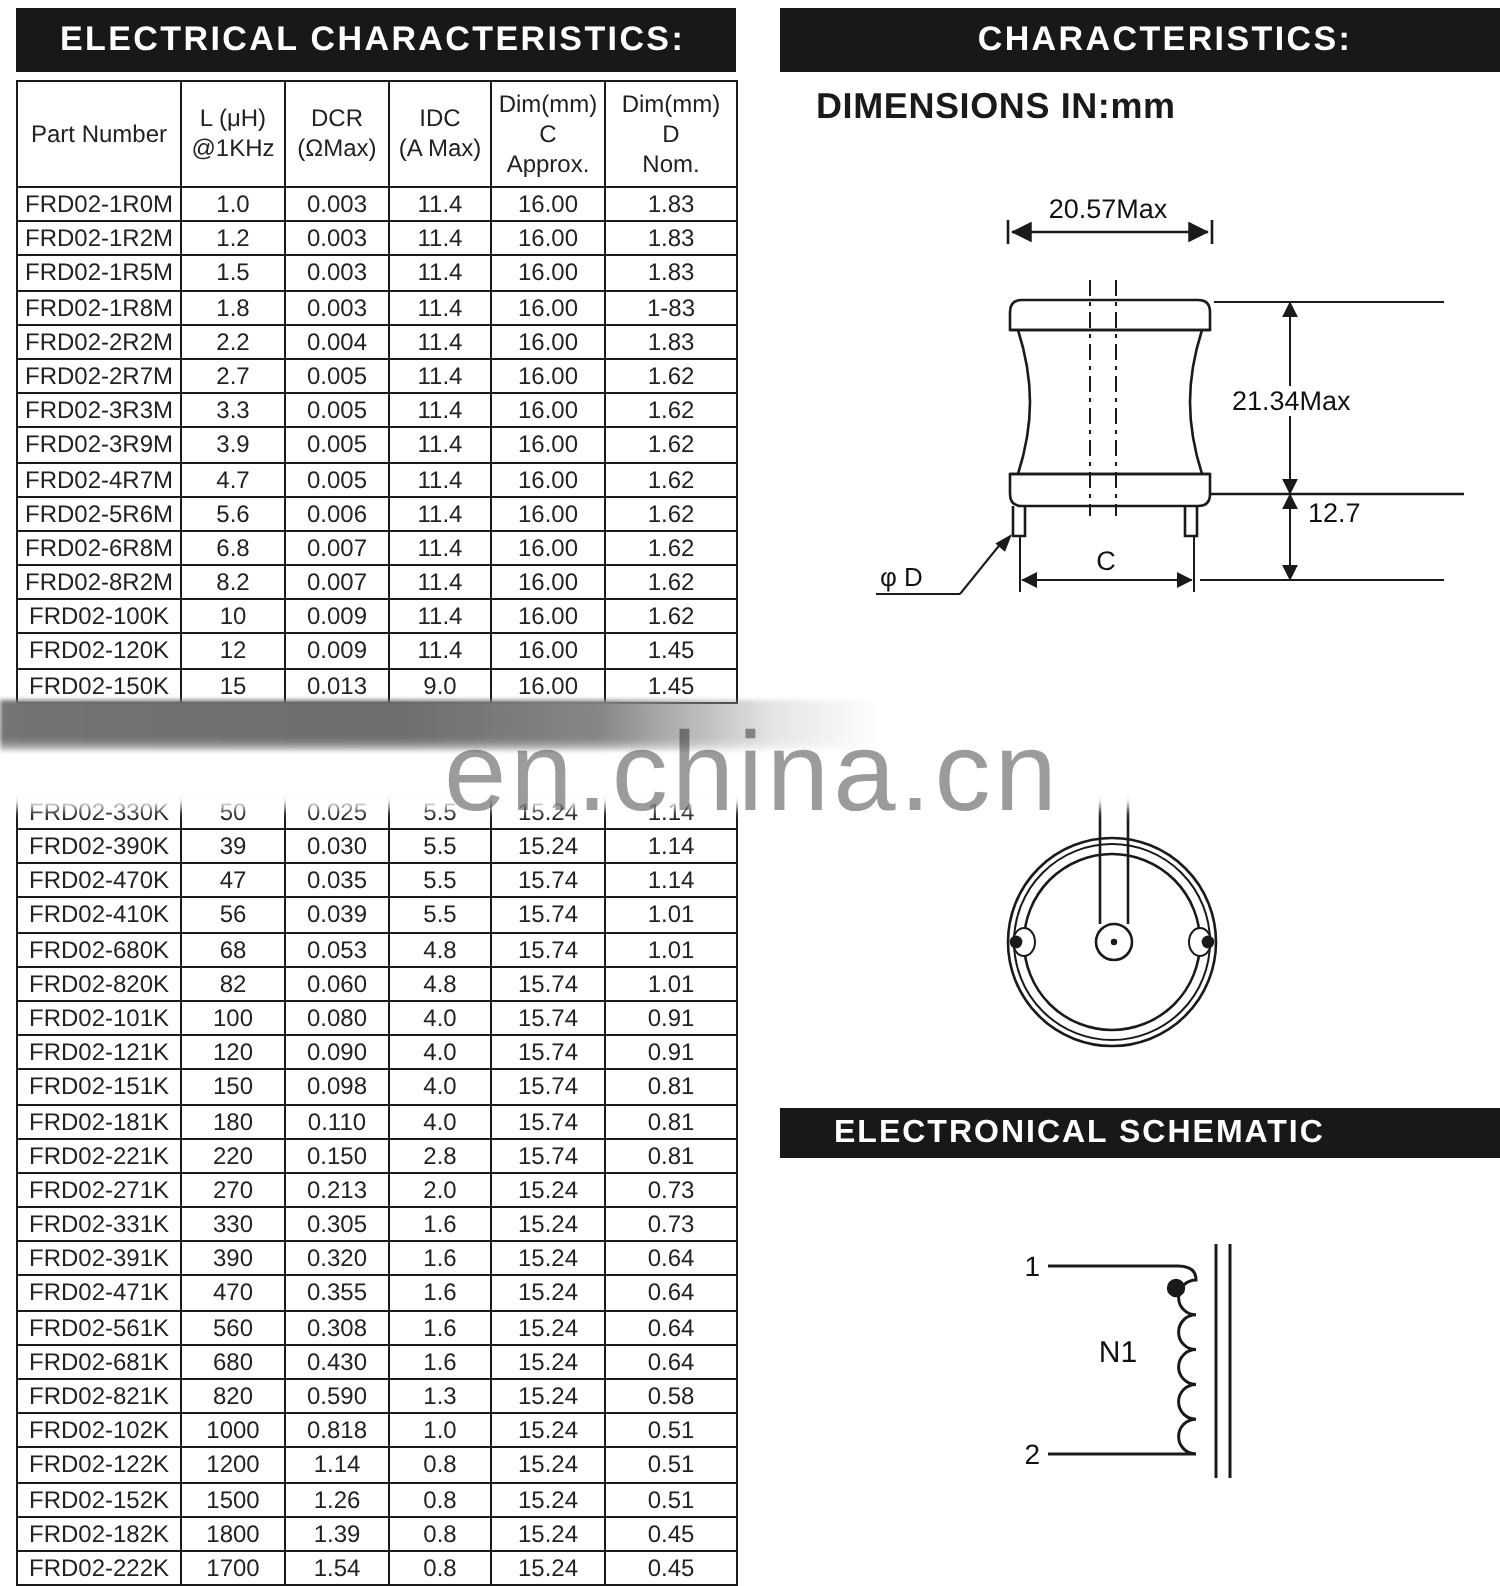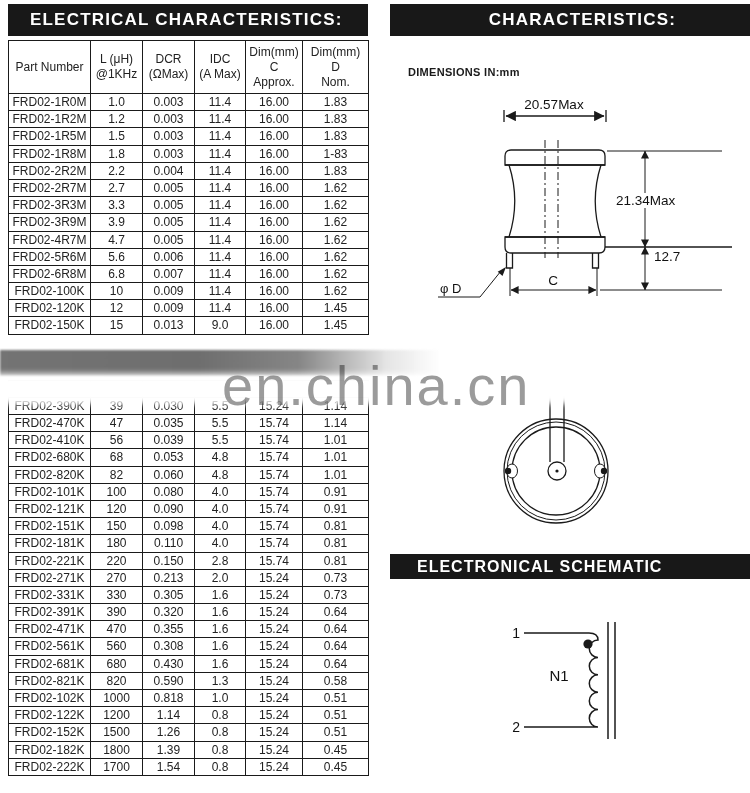--- a/index.html
+++ b/index.html
@@ -4,21 +4,21 @@
 <style>
   html,body{margin:0;padding:0;background:#fff;}
   .page{position:relative;width:750px;height:793px;background:#fff;overflow:hidden;
         font-family:"Liberation Sans",sans-serif;color:#1a1a1a;padding-left:26px;}
   .bar{position:absolute;height:32px;background:#181818;color:#fff;display:flex;align-items:center;
        font-size:17px;font-weight:600;letter-spacing:1.2px;}
   .bar-left{left:8px;top:4px;width:360px;padding-left:22px;box-sizing:border-box;}
   .bar-right{left:390px;top:4px;width:360px;padding-left:25px;box-sizing:border-box;justify-content:center;}
   .bar-schem{left:390px;top:554px;width:360px;height:25px;padding-left:27px;box-sizing:border-box;
              font-size:16px;letter-spacing:1px;text-align:center;}
-  .dims-note{position:absolute;left:408px;top:66px;font-size:11px;font-weight:600;letter-spacing:.3px;}
+  .dims-note{position:absolute;left:408px;top:43px;font-size:18px;font-weight:600;letter-spacing:.3px;}
   table.spec{position:absolute;left:8px;top:40px;width:360px;border-collapse:collapse;table-layout:fixed;}
   table.spec th,table.spec td{border:1px solid #1a1a1a;text-align:center;vertical-align:middle;
        font-size:12px;color:#222;padding:0;height:16px;font-weight:400;line-height:1.35;}
   table.spec th{white-space:pre-line;height:52px;line-height:1.25;}
   table.spec tr.spacer-row td{border-left:none;border-right:none;border-bottom:none;height:45px;background:#fff;}
   .wm-band{position:absolute;left:0;top:350px;width:440px;height:26px;z-index:5;filter:blur(1px);
      background:linear-gradient(to right,#747474 0%,#6e6e6e 45%,#868686 68%,rgba(170,170,170,.3) 88%,rgba(255,255,255,0) 100%);}
   .wm-fuzz{position:absolute;left:-8px;top:374px;width:600px;height:30px;background:#fff;z-index:6;filter:blur(3px);}
   .wm-text{position:absolute;left:222px;top:353px;z-index:7;font-size:56px;letter-spacing:2px;
      color:#9b9b9b;mix-blend-mode:multiply;font-family:"Liberation Sans",sans-serif;}
@@ -149,20 +149,28 @@
         </tr>
         <tr>
           <td>FRD02-6R8M</td>
           <td>6.8</td>
           <td>0.007</td>
           <td>11.4</td>
           <td>16.00</td>
           <td>1.62</td>
         </tr>
         <tr>
+          <td>FRD02-8R2M</td>
+          <td>8.2</td>
+          <td>0.007</td>
+          <td>11.4</td>
+          <td>16.00</td>
+          <td>1.62</td>
+        </tr>
+        <tr>
           <td>FRD02-100K</td>
           <td>10</td>
           <td>0.009</td>
           <td>11.4</td>
           <td>16.00</td>
           <td>1.62</td>
         </tr>
         <tr>
           <td>FRD02-120K</td>
           <td>12</td>
@@ -177,21 +185,21 @@
           <td>0.013</td>
           <td>9.0</td>
           <td>16.00</td>
           <td>1.45</td>
         </tr>
         <tr class="spacer-row">
           <td colspan="6"></td>
         </tr>
         <tr class="partial">
           <td>FRD02-330K</td>
-          <td>33</td>
+          <td>50</td>
           <td>0.025</td>
           <td>5.5</td>
           <td>15.24</td>
           <td>1.14</td>
         </tr>
         <tr>
           <td>FRD02-390K</td>
           <td>39</td>
           <td>0.030</td>
           <td>5.5</td>

